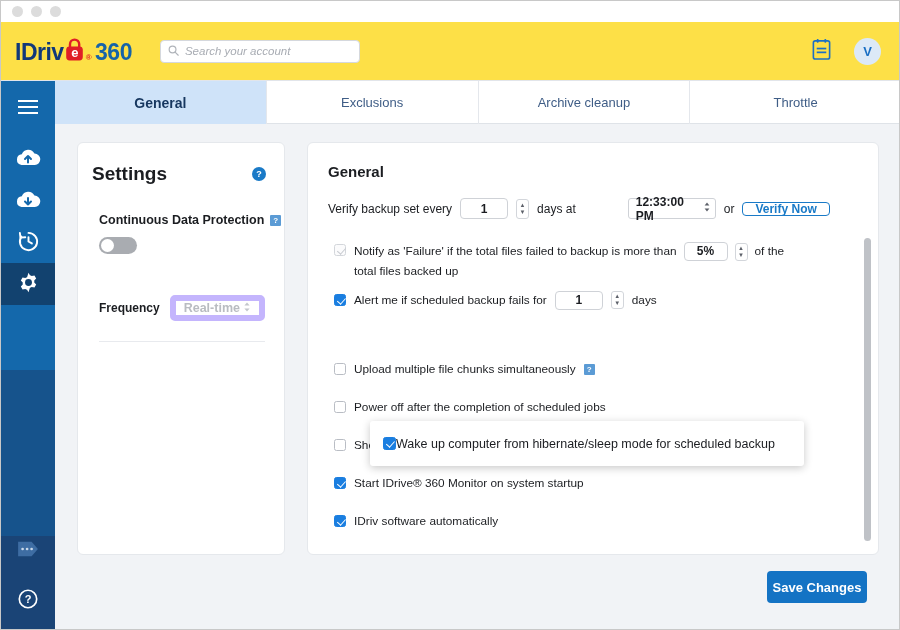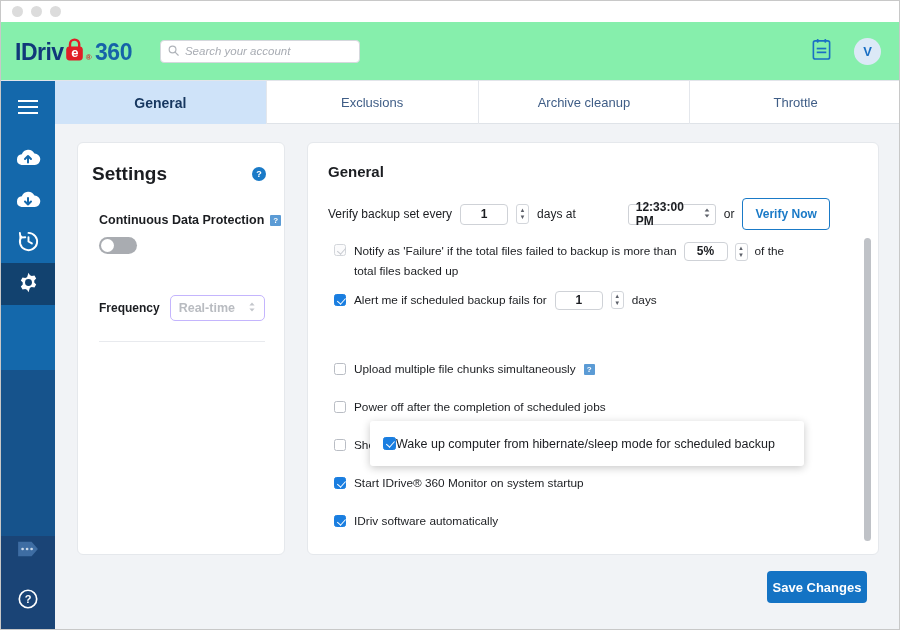--- a/index.html
+++ b/index.html
@@ -24,21 +24,21 @@
     background: #ffffff;
     display: flex; align-items: center;
     padding-left: 11px; gap: 8px;
   }
   .tl-dot { width: 11px; height: 11px; border-radius: 50%; background: #dcdcdc; }
 
   
   .header {
     position: absolute; top: 21px; left: 0;
     width: 900px; height: 59px;
-    background: #86efac;
+    background: #fde047;
     border-bottom: 1px solid #e2e5ea;
     display: flex; align-items: center;
   }
   .logo {
     margin-left: 14px;
     display: flex; align-items: baseline;
     font-weight: bold; letter-spacing: -0.5px;
   }
   .logo-idriv { font-size: 23px; color: #11387a; font-weight: bold; }
   .logo-e-wrap { position: relative; width: 21px; height: 23px; display: inline-block; }
@@ -167,21 +167,21 @@
     width: 13px; height: 13px; border-radius: 50%;
     background: #ffffff;
   }
   .freq-row {
     position: absolute; top: 152px; left: 21px;
     display: flex; align-items: center; gap: 10px;
   }
   .freq-label { font-size: 12px; color: #1b1d21; font-weight: bold; }
   .select-disabled {
     width: 95px; height: 26px;
-    border: 1px solid #c4b5fd; border-radius: 5px;
+    border: 6px solid #c4b5fd; border-radius: 5px;
     background: #fff;
     display: flex; align-items: center; justify-content: space-between;
     padding: 0 8px;
     font-size: 12.5px; color: #b9bcc1; font-weight: bold;
   }
   .settings-divider {
     position: absolute; top: 198px; left: 21px;
     width: 166px; height: 1px; background: #e8eaee;
   }
 
@@ -214,21 +214,21 @@
   .stepper {
     width: 13px; height: 20px;
     border: 1px solid #d3d6db; border-radius: 3px;
     background: #fff;
     display: flex; flex-direction: column;
     align-items: center; justify-content: center;
     gap: 2px;
   }
   .stepper span { font-size: 6px; line-height: 5px; color: #5c6069; }
   .btn-outline {
-    height: 32px; padding: 0 12px;
+    height: 14px; padding: 0 12px;
     border: 1px solid #1a7ac7; border-radius: 4px;
     background: #fff;
     color: #1a7ac7; font-size: 12px; font-weight: bold;
     display: flex; align-items: center; justify-content: center;
   }
 
   .checklist {
     position: absolute; top: 93px; left: 8px;
     width: 548px; height: 308px;
     overflow: hidden;

